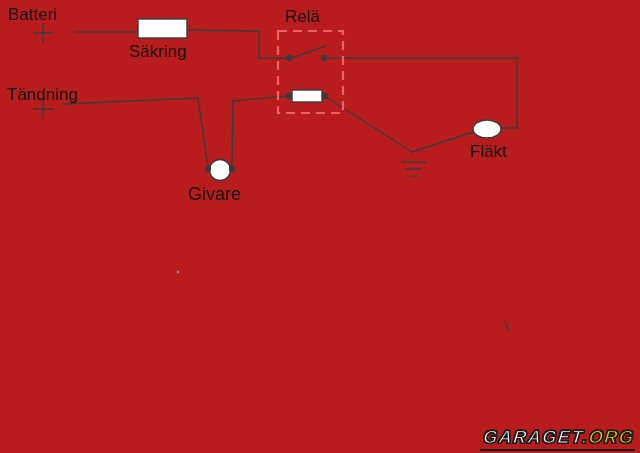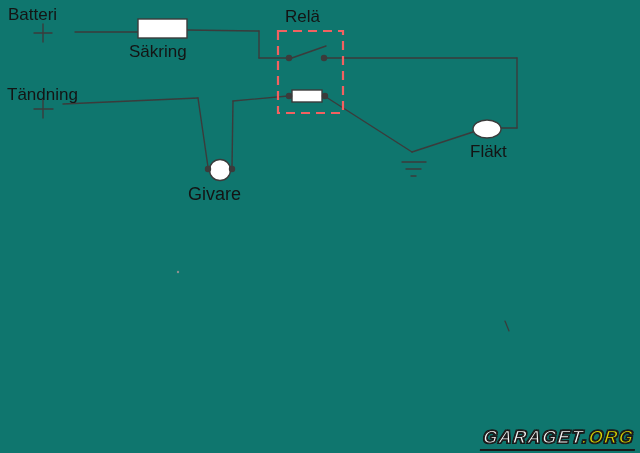--- a/index.html
+++ b/index.html
@@ -1,19 +1,19 @@
 <!DOCTYPE html>
 <html><head>
 <meta charset="utf-8">
 <style>
   html,body{margin:0;padding:0;background:#dddddd;}
   .stage{
     position:relative;
     width:640px;height:453px;
-    background:#0f766e;
+    background:#b91c1c;
     overflow:hidden;
     font-family:"Liberation Sans", sans-serif;
   }
   .stage svg{position:absolute;left:0;top:0;}
   svg text{
     font-family:"Liberation Sans", sans-serif;
     fill:#141414;
   }
   .watermark{
     position:absolute;

